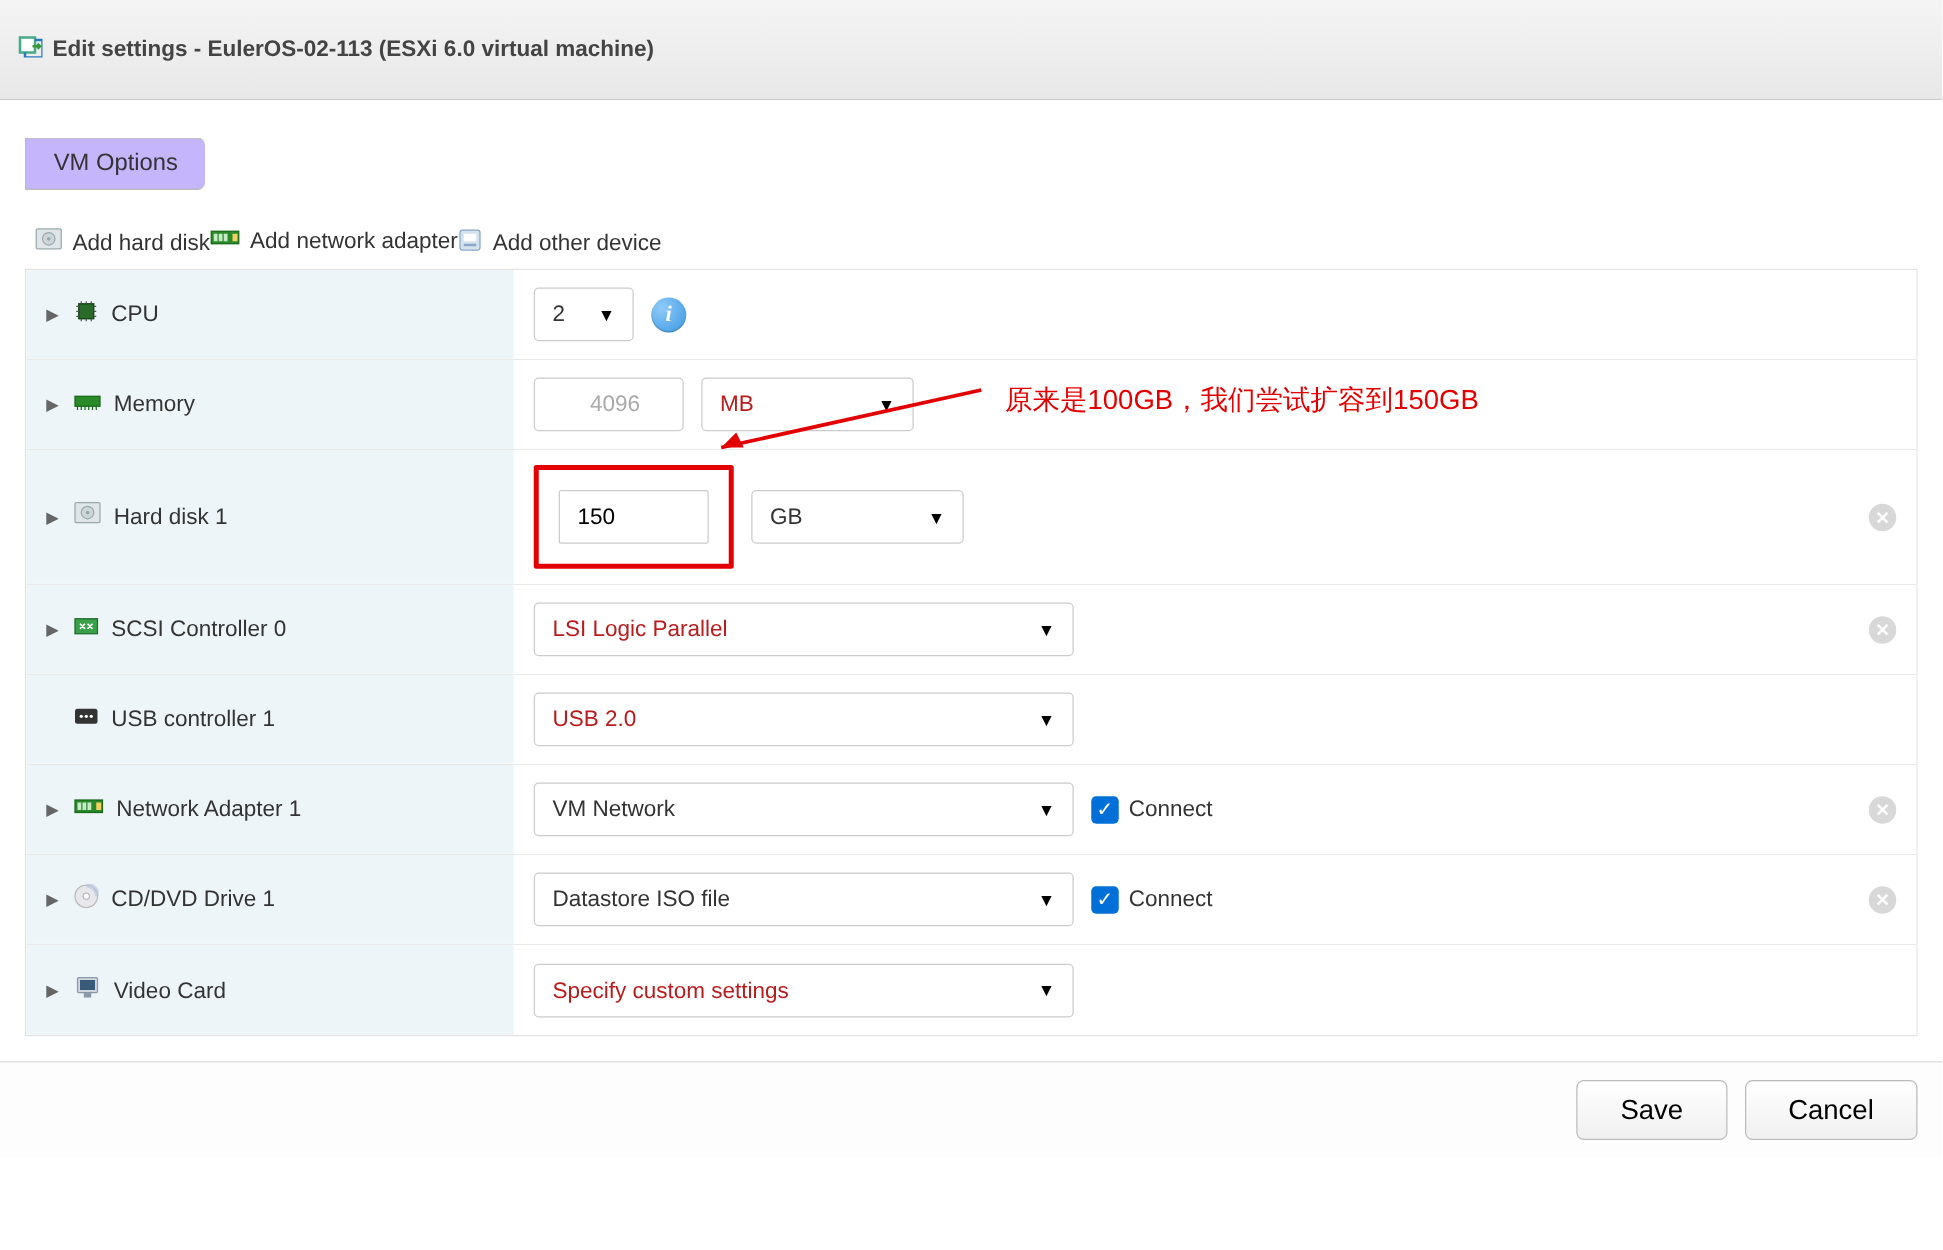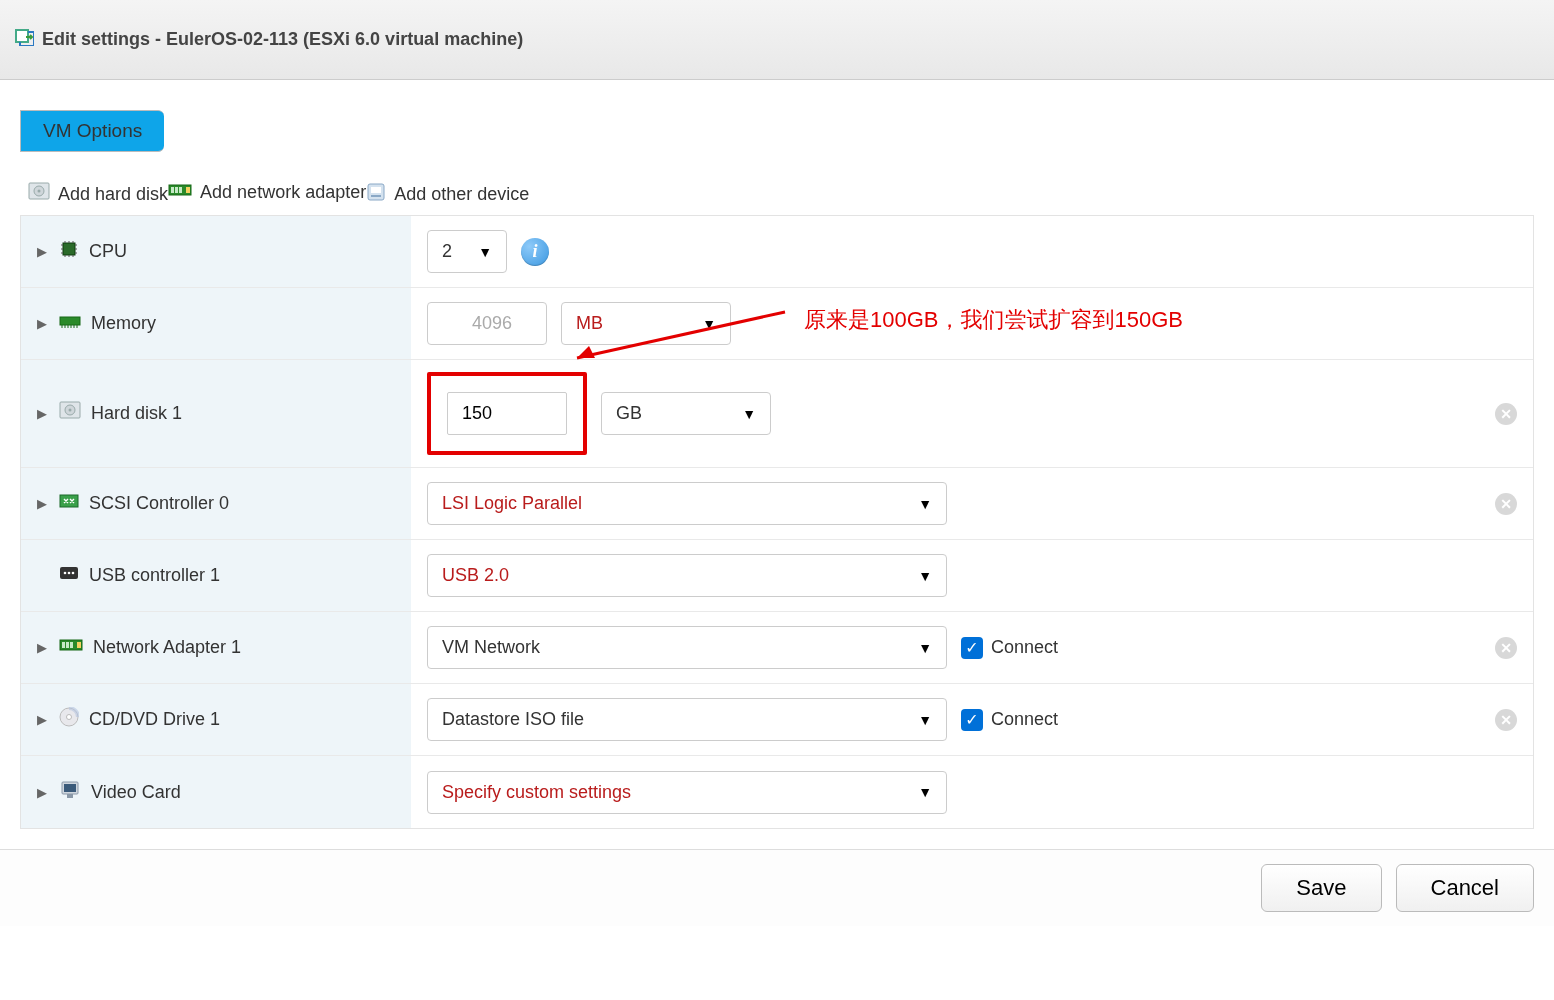--- a/index.html
+++ b/index.html
@@ -25,21 +25,21 @@
   }
   .tabs {
     display: flex;
     gap: 0;
   }
   .tab {
     border: 1px solid #bbb;
     padding: 9px 22px;
     font-size: 19px;
     cursor: pointer;
-    background: #0ea5e9;
+    background: #c4b5fd;
     color: #333;
     font-weight: 500;
   }
   .tab:first-child { border-right: none; border-radius: 6px 0 0 6px; }
   .tab:last-child { border-radius: 0 6px 6px 0; }
   .tab.active {
     background: linear-gradient(to bottom, #c8deff 0%, #a9cbf5 100%);
     border-color: #7ba4d6;
     color: #2a4a6f;
   }
@@ -107,21 +107,21 @@
     display: flex;
     align-items: center;
     justify-content: space-between;
     gap: 20px;
     min-width: 80px;
     cursor: pointer;
   }
   .select.small { width: 80px; justify-content: space-between;}
   .select.med { width: 170px; }
   .select.disabled .sel-txt { color: #b91c1c; }
-  .select.wide { width: 520px; }
+  .select.wide { width: 432px; }
   .select .caret { font-size: 14px; color: #000; }
   .highlight-box {
     border: 4px solid #e30000;
     padding: 16px;
     border-radius: 2px;
   }
   .highlight-box .input-text { border-radius: 2px; }
   .delete-ic {
     margin-left: auto;
     width: 22px; height: 22px;

